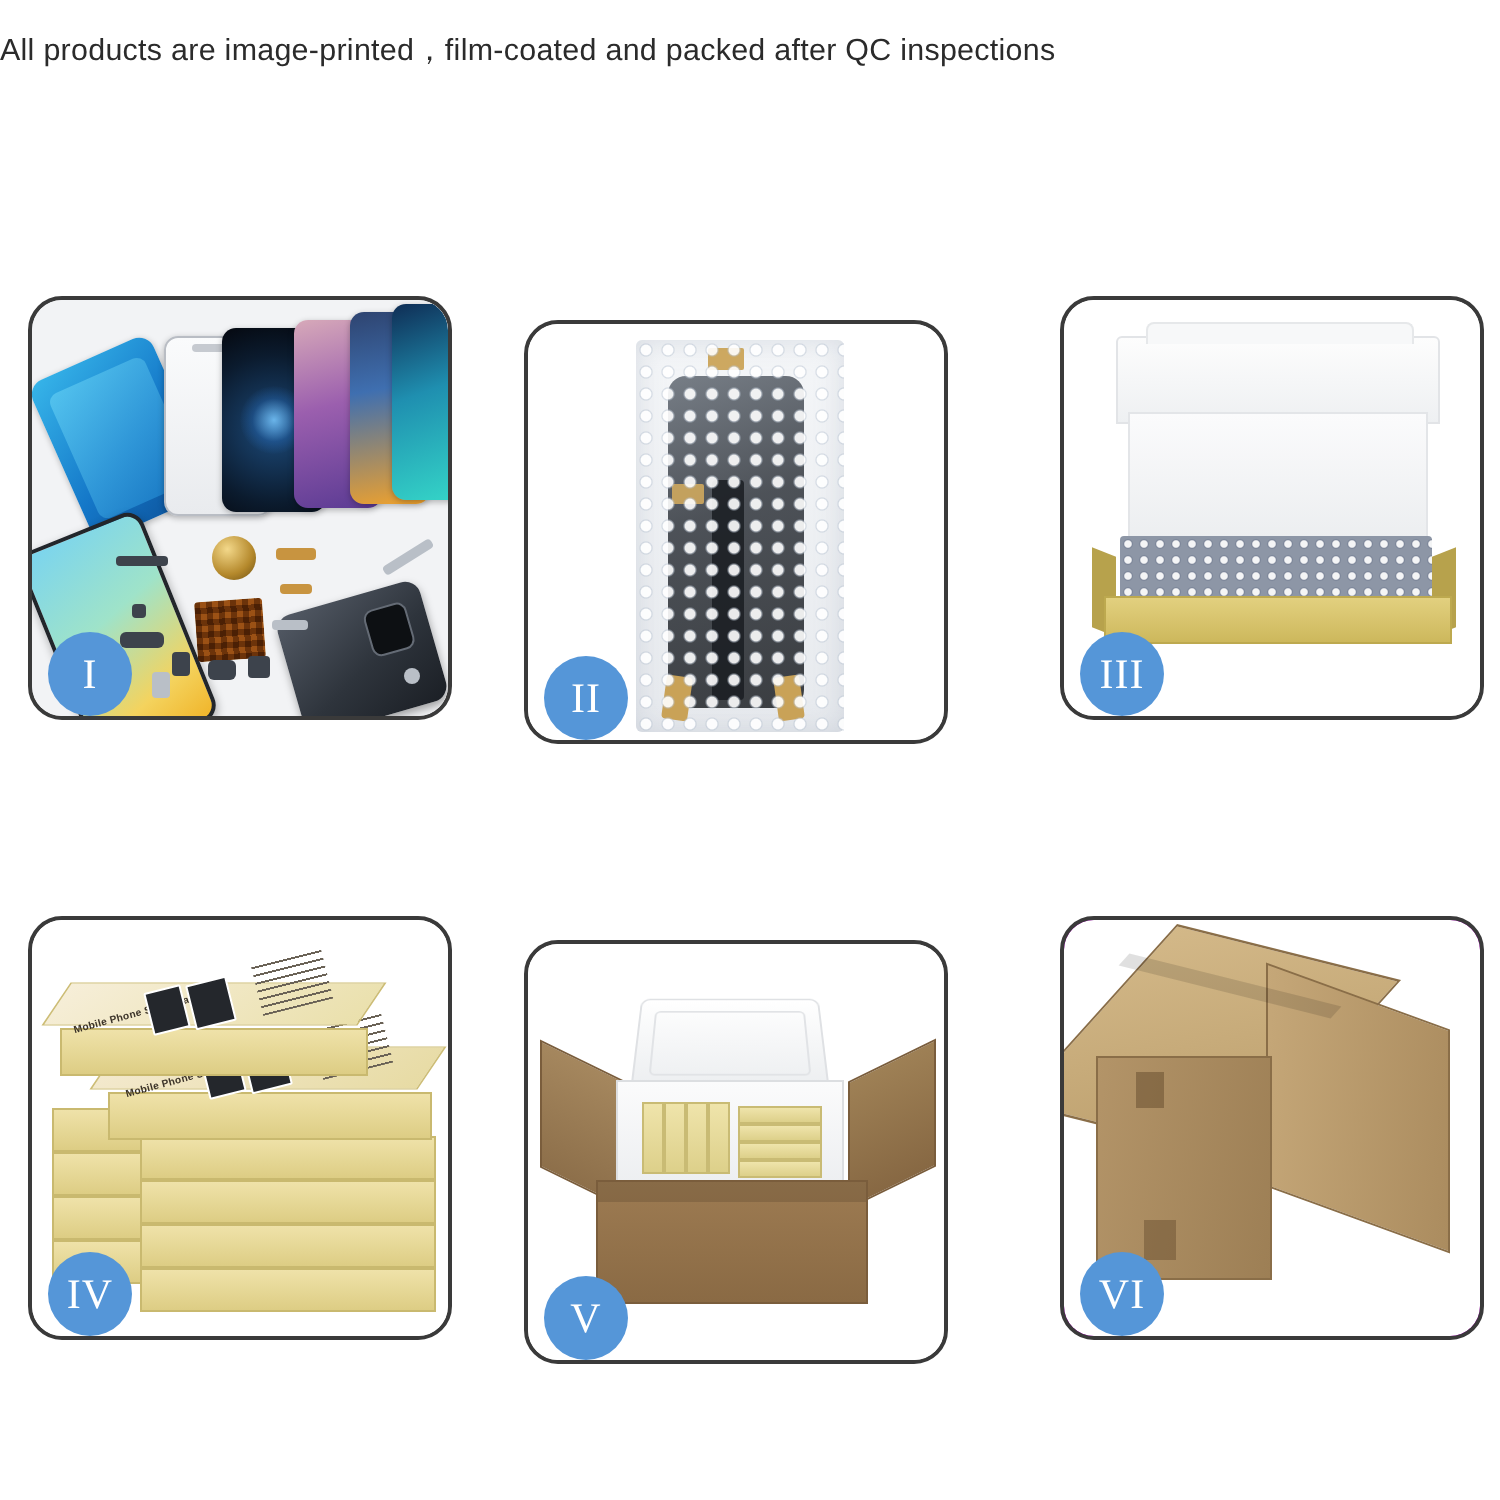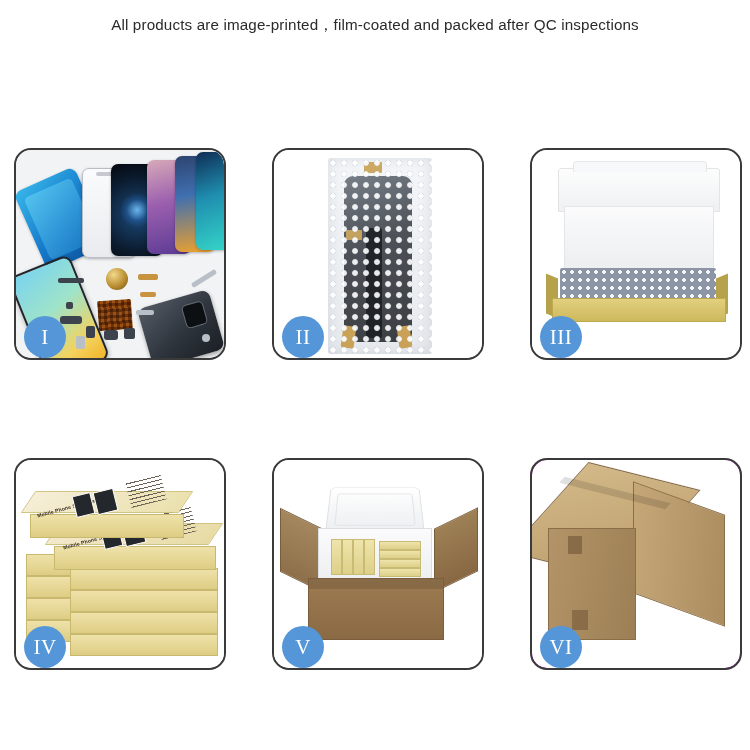--- a/index.html
+++ b/index.html
@@ -26,21 +26,21 @@
     font-size: 35px;
     font-weight: 500;
     letter-spacing: 2.0px;
     color: #111111;
     margin: 0;
     padding-top: 44px;
     line-height: 1.0;
     white-space: nowrap;
   }
   .page-subtitle {
-    text-align: center;
+    text-align: left;
     font-family: "Liberation Sans", sans-serif;
     font-size: 15.2px;
     font-weight: 400;
     color: #2b2b2b;
     margin: 0;
     padding-top: 15px;
     letter-spacing: 0.15px;
     white-space: nowrap;
   }
 
@@ -55,21 +55,21 @@
     position: absolute;
     width: 212px;
     height: 212px;
     border: 2px solid #3a3a3a;
     border-radius: 17px;
     background: #f3f4f6;
     box-sizing: border-box;
     overflow: hidden;
   }
   .p-c0 { left: 0px; }
-  .p-c1 { left: 258px; }
+  .p-c1 { left: 248px; margin-top: 12px; }
   .p-c2 { left: 516px; }
   .p-r0 { top: 0px; }
   .p-r1 { top: 310px; }
 
   .panel-stage {
     position: absolute;
     inset: 0;
     overflow: hidden;
     border-radius: 15px;
   }

